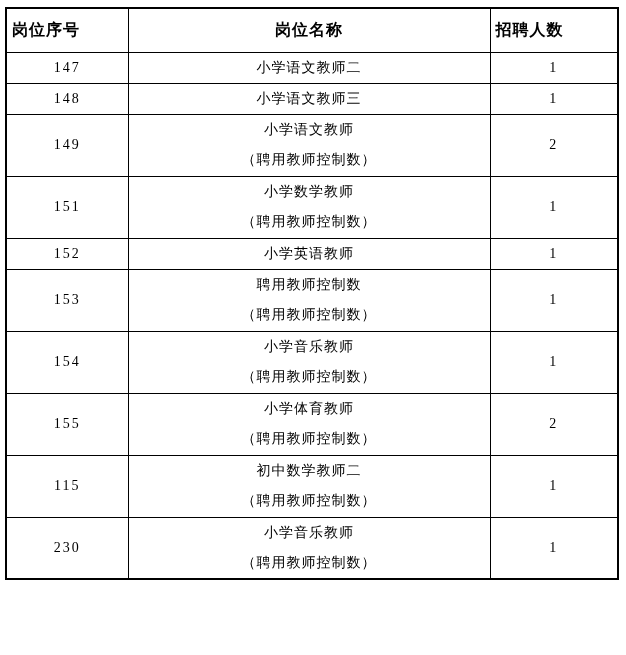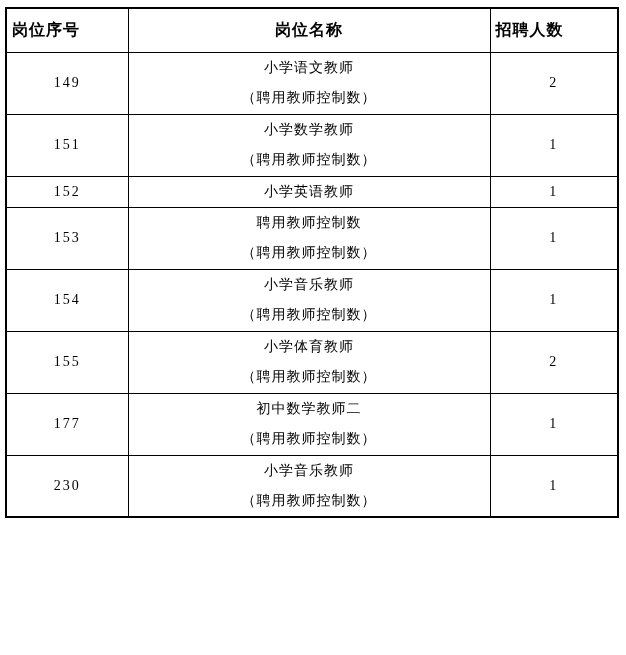--- a/index.html
+++ b/index.html
@@ -71,20 +71,34 @@
     <col class="c3">
   </colgroup>
   <thead>
     <tr class="row-h">
       <th class="th-left">岗位序号</th>
       <th>岗位名称</th>
       <th class="th-left">招聘人数</th>
     </tr>
   </thead>
   <tbody>
+    <tr class="row-s">
+      <td class="num">147</td>
+      <td>
+          <span class="nm">小学语文教师二</span>
+        </td>
+      <td class="num">1</td>
+    </tr>
+    <tr class="row-s">
+      <td class="num">148</td>
+      <td>
+          <span class="nm">小学语文教师三</span>
+        </td>
+      <td class="num">1</td>
+    </tr>
     <tr class="row-d">
       <td class="num">149</td>
       <td>
         <span class="nm">小学语文教师</span>
         <span class="nm">（聘用教师控制数）</span>
       </td>
       <td class="num">2</td>
     </tr>
     <tr class="row-d">
       <td class="num">151</td>
@@ -119,21 +133,21 @@
     </tr>
     <tr class="row-d">
       <td class="num">155</td>
       <td>
         <span class="nm">小学体育教师</span>
         <span class="nm">（聘用教师控制数）</span>
       </td>
       <td class="num">2</td>
     </tr>
     <tr class="row-d">
-      <td class="num">177</td>
+      <td class="num">115</td>
       <td>
         <span class="nm">初中数学教师二</span>
         <span class="nm">（聘用教师控制数）</span>
       </td>
       <td class="num">1</td>
     </tr>
     <tr class="row-d">
       <td class="num">230</td>
       <td>
         <span class="nm">小学音乐教师</span>

